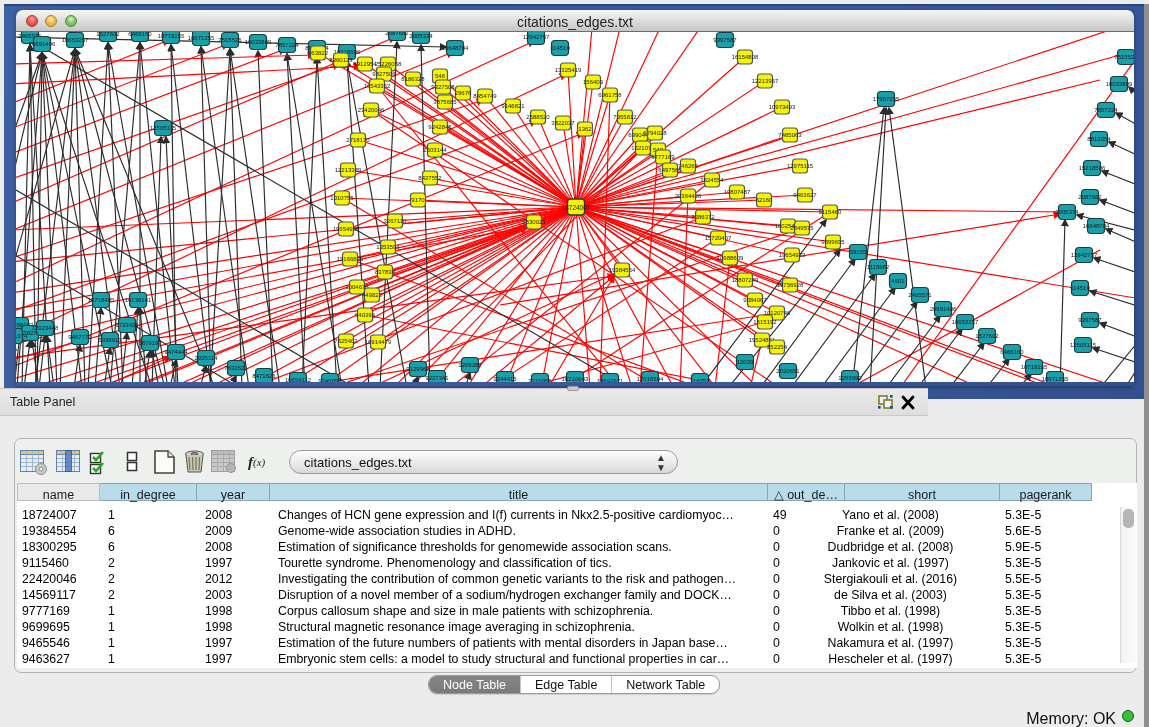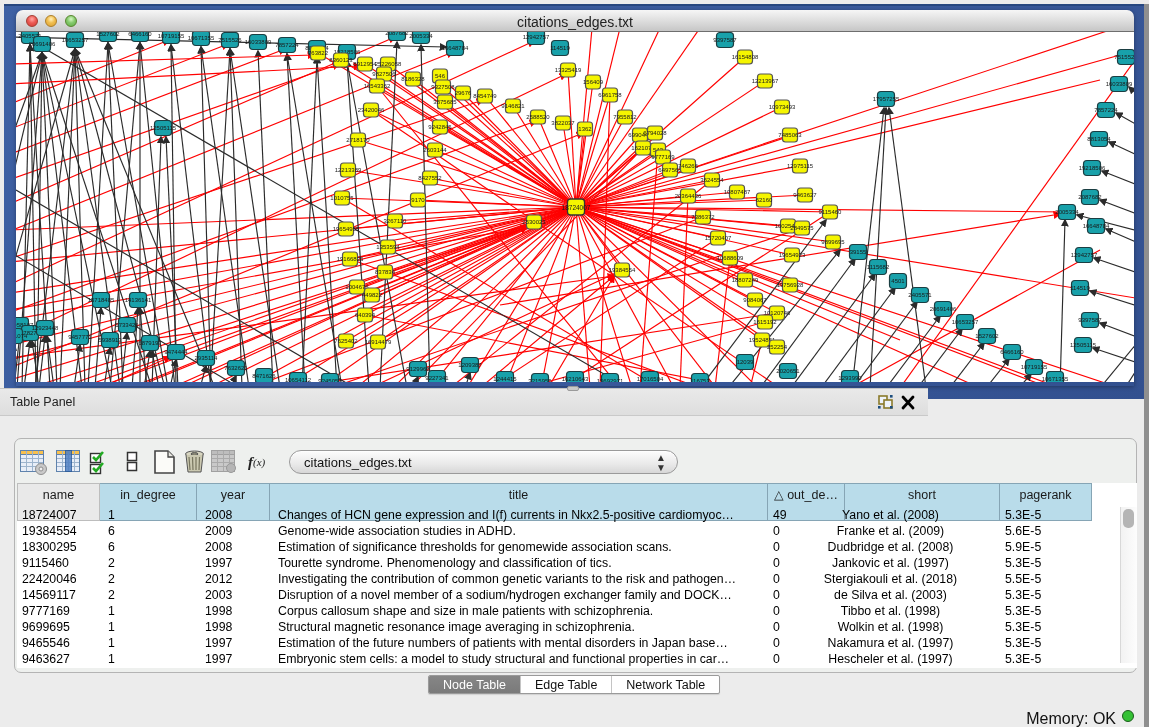--- a/index.html
+++ b/index.html
@@ -12,28 +12,28 @@
 .b2{left:29px;background:radial-gradient(circle at 50% 32%,#ffe9a8 8%,#f0bd4e 45%,#dba133);border:1px solid #ad7f2a}
 .b3{left:49px;background:radial-gradient(circle at 50% 32%,#c8f0b4 8%,#84c96c 45%,#5fae47);border:1px solid #59862f}
 .canvas{position:absolute;left:0;top:22px;width:1118px;height:350px;background:#fff;overflow:hidden}
 .rightstrip{position:absolute;left:1144px;top:4px;width:5px;height:723px;background:#8f8f8f}
 .tp-head{position:absolute;left:0;top:388px;width:928px;height:28px;background:linear-gradient(#e9e9e9,#dedede);border-top:1px solid #c4c4c4;border-bottom:1px solid #c9c9c9}
 .tp-head .txt{position:absolute;left:10px;top:6px;font-size:12.5px;color:#222}
 .panel{position:absolute;left:14px;top:438px;width:1123px;height:235px;background:#eef0ee;border:1px solid #b4b4b4;border-radius:7px}
 .combo{position:absolute;left:289px;top:450px;width:389px;height:24px;border:1px solid #9a9a9a;border-radius:12px;background:linear-gradient(#fdfdfd,#e9e9e9 60%,#d7d7d7);box-shadow:0 1px 1px rgba(255,255,255,.8) inset}
 .combo .ct{position:absolute;left:14px;top:4px;font-size:13px;color:#111}
 .combo .arr{position:absolute;right:11px;top:2px;font-size:10px;color:#333;line-height:10px}
-.thead{position:absolute;top:483px;height:38px;font-size:12.5px;color:#1a1a1a;text-align:center;line-height:22px;background:#b9dcea;border:1px solid #86a5b5;border-left:none}
+.thead{position:absolute;top:483px;height:18px;font-size:12.5px;color:#1a1a1a;text-align:center;line-height:22px;background:#b9dcea;border:1px solid #86a5b5;border-left:none}
 .tbody-bg{position:absolute;left:17px;top:483px;width:1120px;height:185px;background:#fff}
 .trow{position:absolute;left:0;top:0;width:1149px;height:16px;font-size:12.3px;color:#000;white-space:nowrap}
 .trow span{position:absolute;display:block;overflow:hidden}
 .c0{left:22px;width:80px}.c1{left:108px;width:90px}.c2{left:205px;width:65px}
 .c3{left:278px;width:488px}.c4{left:773px;width:70px}.c5{left:813px;width:155px;text-align:center}
 .c6{left:1005px;width:90px}
-.tabs{position:absolute;left:428px;top:675px;height:19px;border:1px solid #9a9a9a;border-radius:2px;background:#fff;font-size:12.5px;display:flex;overflow:hidden;box-shadow:0 1px 1px rgba(0,0,0,.12)}
+.tabs{position:absolute;left:428px;top:675px;height:19px;border:1px solid #9a9a9a;border-radius:9px;background:#fff;font-size:12.5px;display:flex;overflow:hidden;box-shadow:0 1px 1px rgba(0,0,0,.12)}
 .tabs .seg{padding:0 14px;line-height:18px;color:#111}
 .tabs .sel{background:linear-gradient(#868686,#7a7a7a);color:#fff}
 .tabs .d{width:1px;background:#c4c4c4}
 .mem{position:absolute;right:33px;top:710px;font-size:16px;color:#111}
 .memdot{position:absolute;right:15px;top:710px;width:12px;height:12px;border-radius:50%;background:#35c135;border:1px solid #1c5c1c}
 .scroll{position:absolute;left:1120px;top:507px;width:17px;height:156px;background:linear-gradient(90deg,#f2f2f2,#fdfdfd);border-left:1px solid #d8d8d8}
 .thumb{position:absolute;left:1123px;top:509px;width:11px;height:19px;border-radius:5px;background:#b5b5b5}
 </style></head><body>
 <div class="frame">
     <div class="topline"></div>
@@ -724,21 +724,21 @@
     <span class="c4">0</span>
     <span class="c5">Jankovic et al. (1997)</span>
     <span class="c6">5.3E‑5</span>
   </div>
 <div class="trow" style="top:571.9px">
     <span class="c0">22420046</span>
     <span class="c1">2</span>
     <span class="c2">2012</span>
     <span class="c3">Investigating the contribution of common genetic variants to the risk and pathogen…</span>
     <span class="c4">0</span>
-    <span class="c5">Stergiakouli et al. (2018)</span>
+    <span class="c5">Stergiakouli et al. (2016)</span>
     <span class="c6">5.5E‑5</span>
   </div>
 <div class="trow" style="top:588.0px">
     <span class="c0">14569117</span>
     <span class="c1">2</span>
     <span class="c2">2003</span>
     <span class="c3">Disruption of a novel member of a sodium/hydrogen exchanger family and DOCK…</span>
     <span class="c4">0</span>
     <span class="c5">de Silva et al. (2003)</span>
     <span class="c6">5.3E‑5</span>

